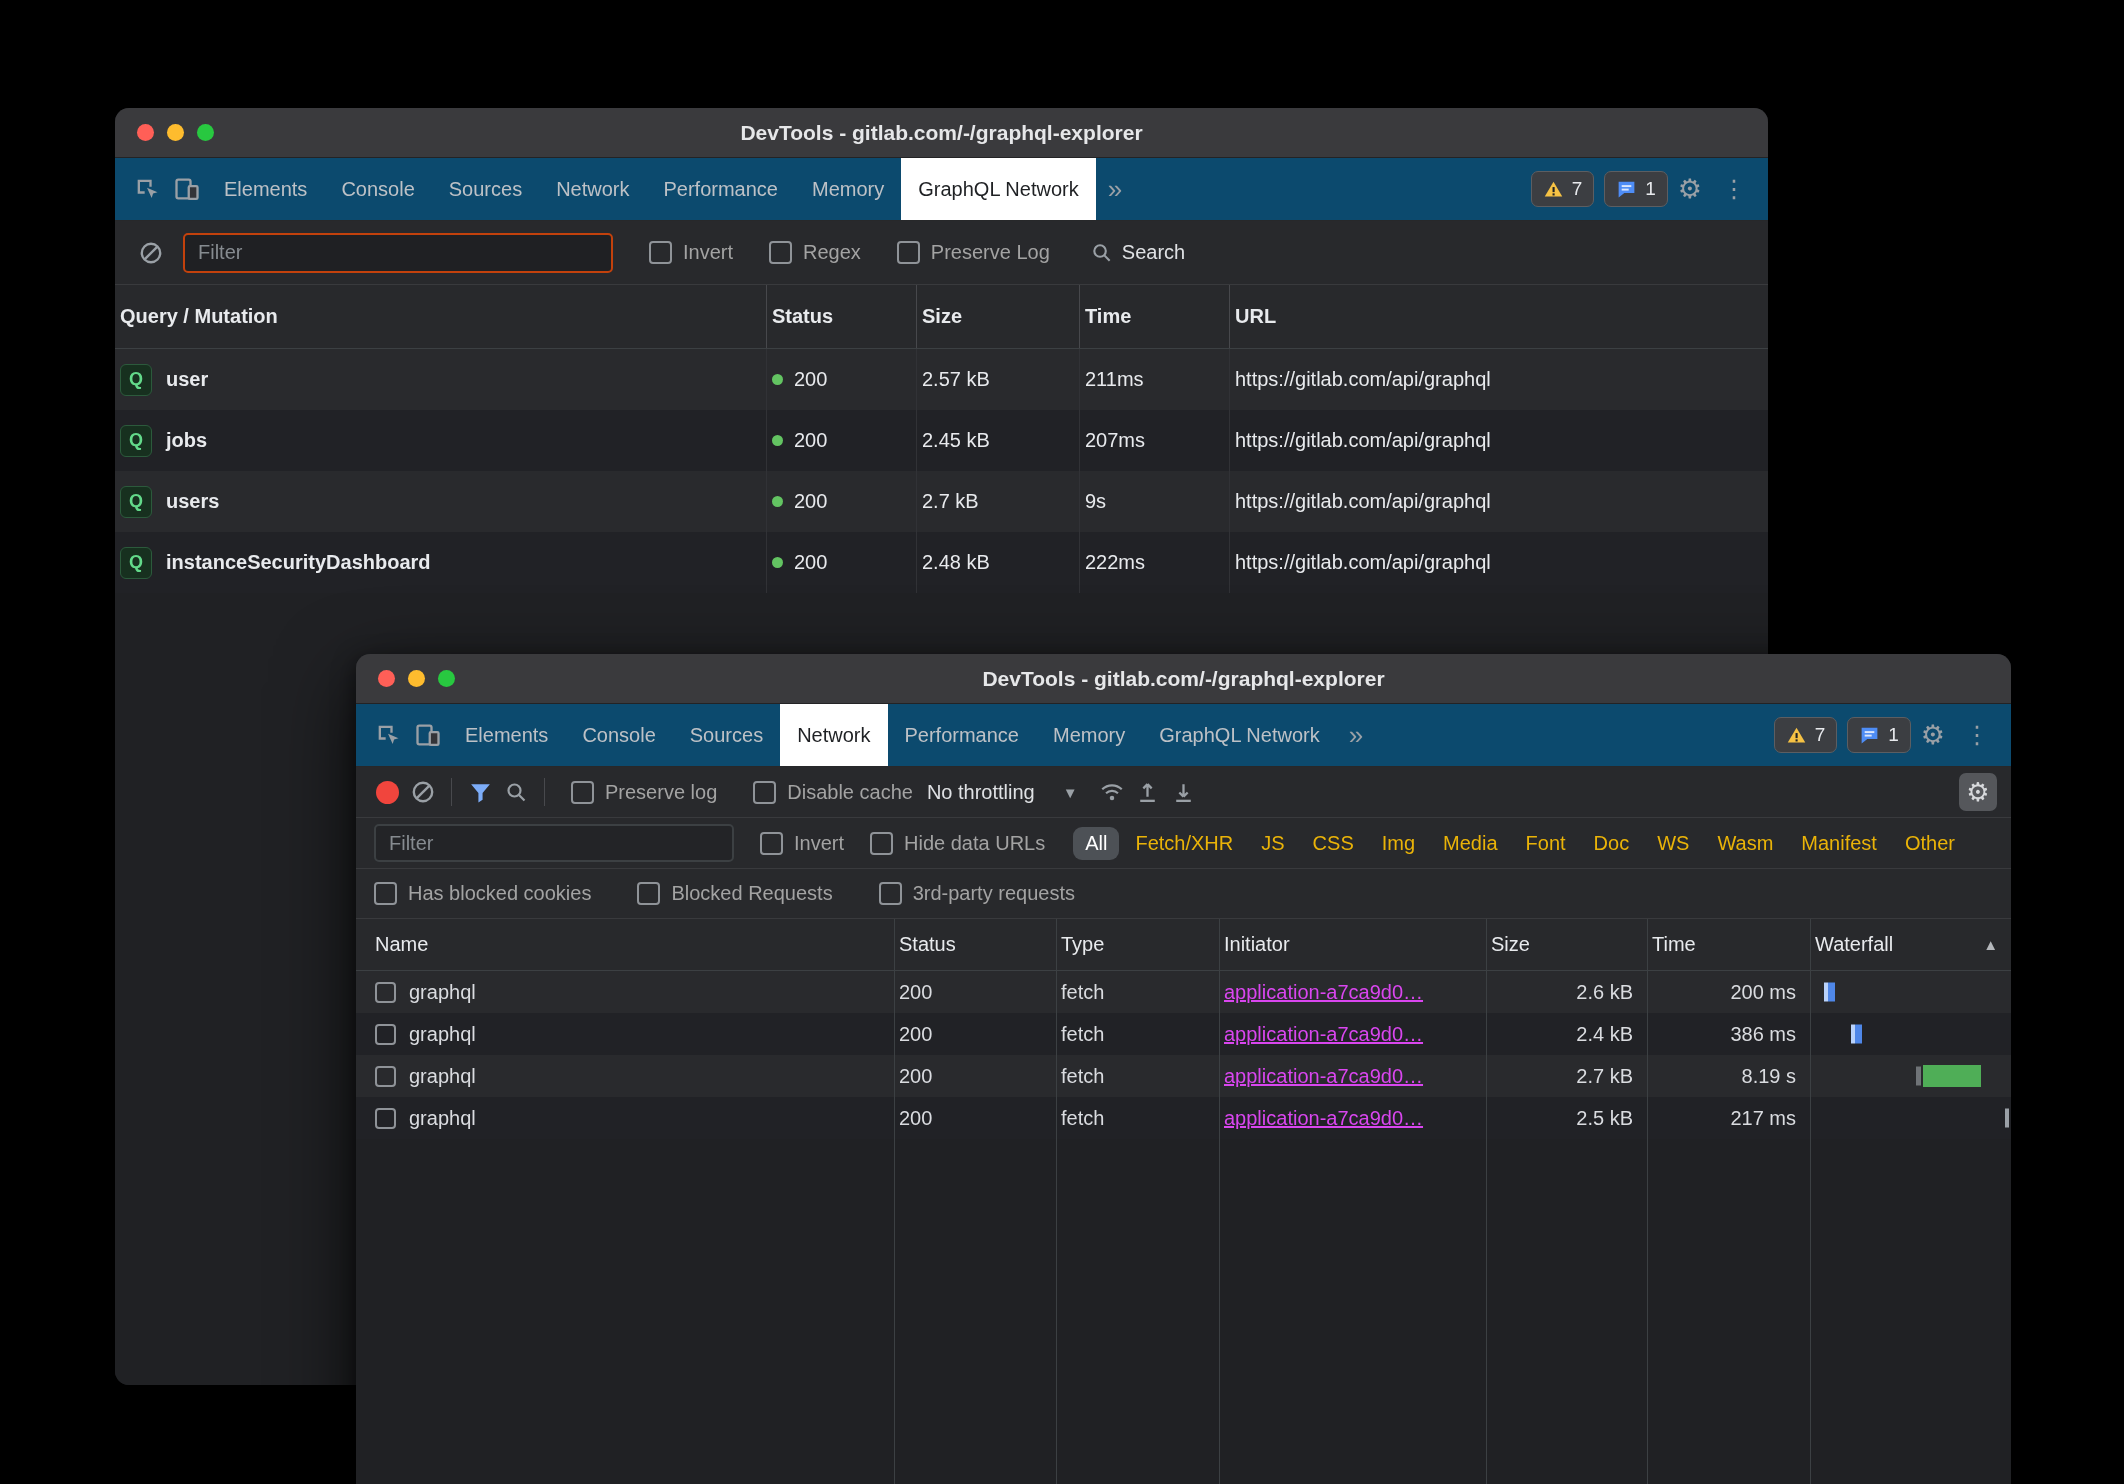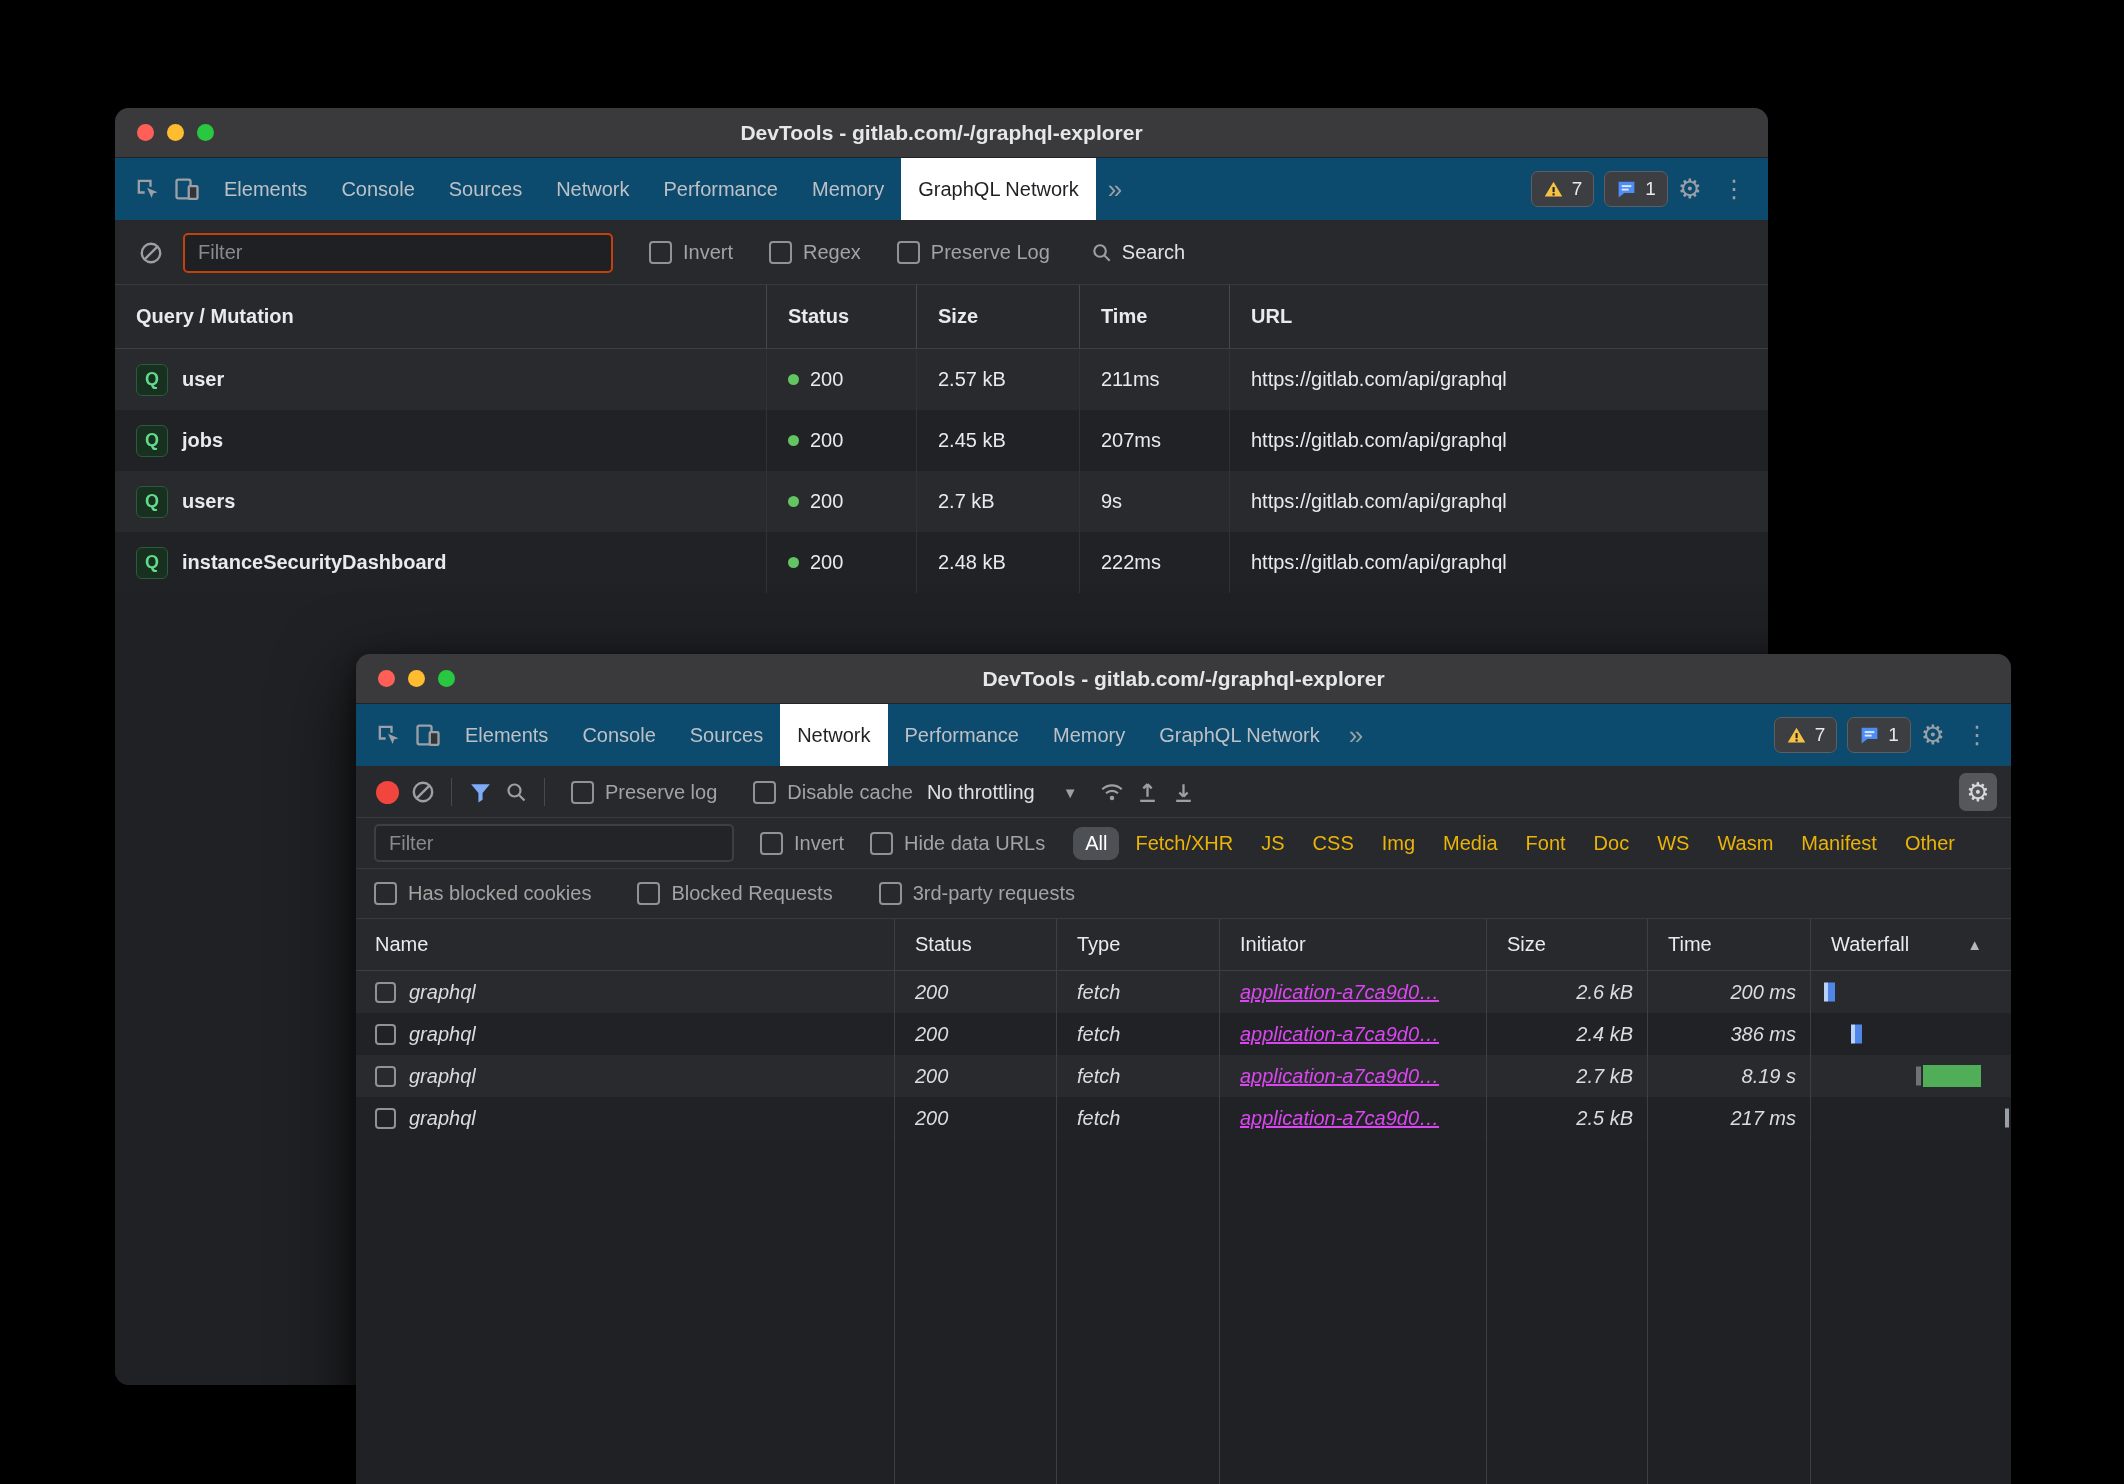--- a/index.html
+++ b/index.html
@@ -70,36 +70,36 @@
   
   .pills{display:flex;align-items:center;gap:4px;margin-left:28px;}
   .pill{padding:5px 12px;border-radius:9px;font-size:20px;color:#eab308;white-space:nowrap;}
   .pill.selected{background:#4d5156;color:#ffffff;}
 
   
   .thead{display:flex;background:#28292c;border-bottom:1px solid #3c4043;
     color:#e8eaed;font-size:20px;align-items:center;flex:none;}
   .thead.bold{font-weight:700;height:63px;}
   .thead.plain{font-weight:400;height:51px;}
-  .cell{display:flex;align-items:center;height:100%;padding:0 21px;box-sizing:border-box;
+  .cell{display:flex;align-items:center;height:100%;padding:0 5px;box-sizing:border-box;
     overflow:hidden;white-space:nowrap;}
   .hcell{border-right:1px solid #47484c;}
   .hcell:last-child{border-right:none;}
   
   .c1{width:652px;flex:none}.c2{width:150px;flex:none}.c3{width:163px;flex:none}
   .c4{width:150px;flex:none}.c5{flex:1}
   
   .n1{width:538px;flex:none}.n2{width:162px;flex:none}.n3{width:163px;flex:none}
   .n4{width:267px;flex:none}.n5{width:161px;flex:none}.n6{width:163px;flex:none}
   .n7{flex:1;position:relative;}
 
   .row1{display:flex;height:61px;align-items:center;font-size:20px;color:#e8eaed;}
   .row1 .cell{border-right:1px solid #313236;}
   .row1 .cell:last-child{border-right:none;}
-  .row2{display:flex;height:42px;align-items:center;font-size:20px;color:#dadce0;font-style:italic;}
+  .row2{display:flex;height:42px;align-items:center;font-size:20px;color:#dadce0;}
   .rl{background:#292a2d;}
   .rd{background:#212226;}
   .qbadge{width:30px;height:30px;border-radius:6px;background:#17301f;border:1px solid #2c5a3c;
     color:#63d98a;font-weight:700;font-size:18px;display:flex;align-items:center;
     justify-content:center;margin-right:14px;flex:none;}
   .qname{font-weight:700;}
   .dot{width:11px;height:11px;border-radius:50%;background:#63c462;margin-right:11px;flex:none;}
   .empty1{flex:1;background:#202124;}
 
   .w2-table{position:relative;flex:1;display:flex;flex-direction:column;background:#202124;}

